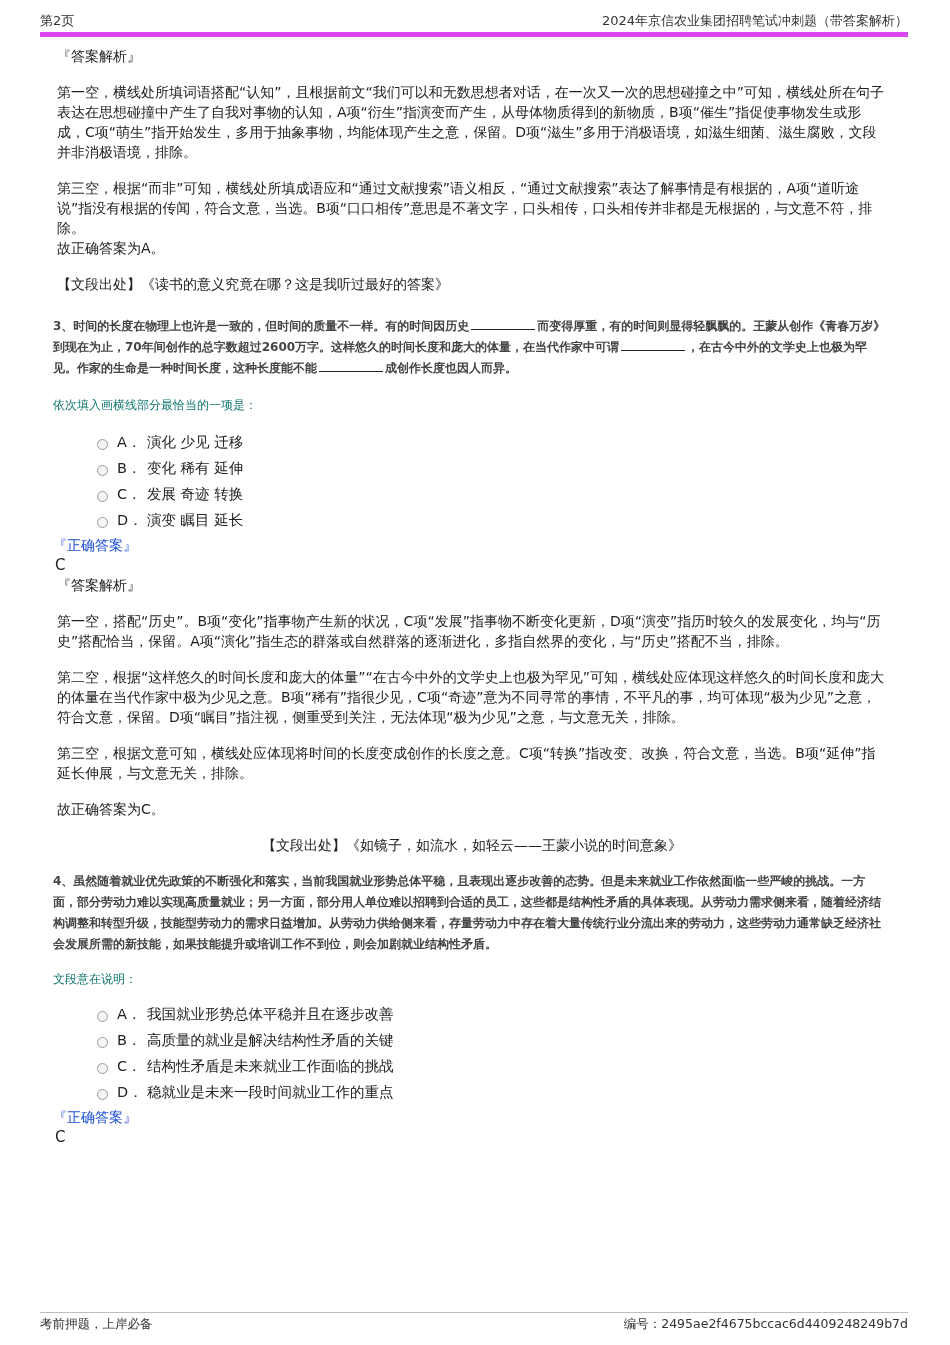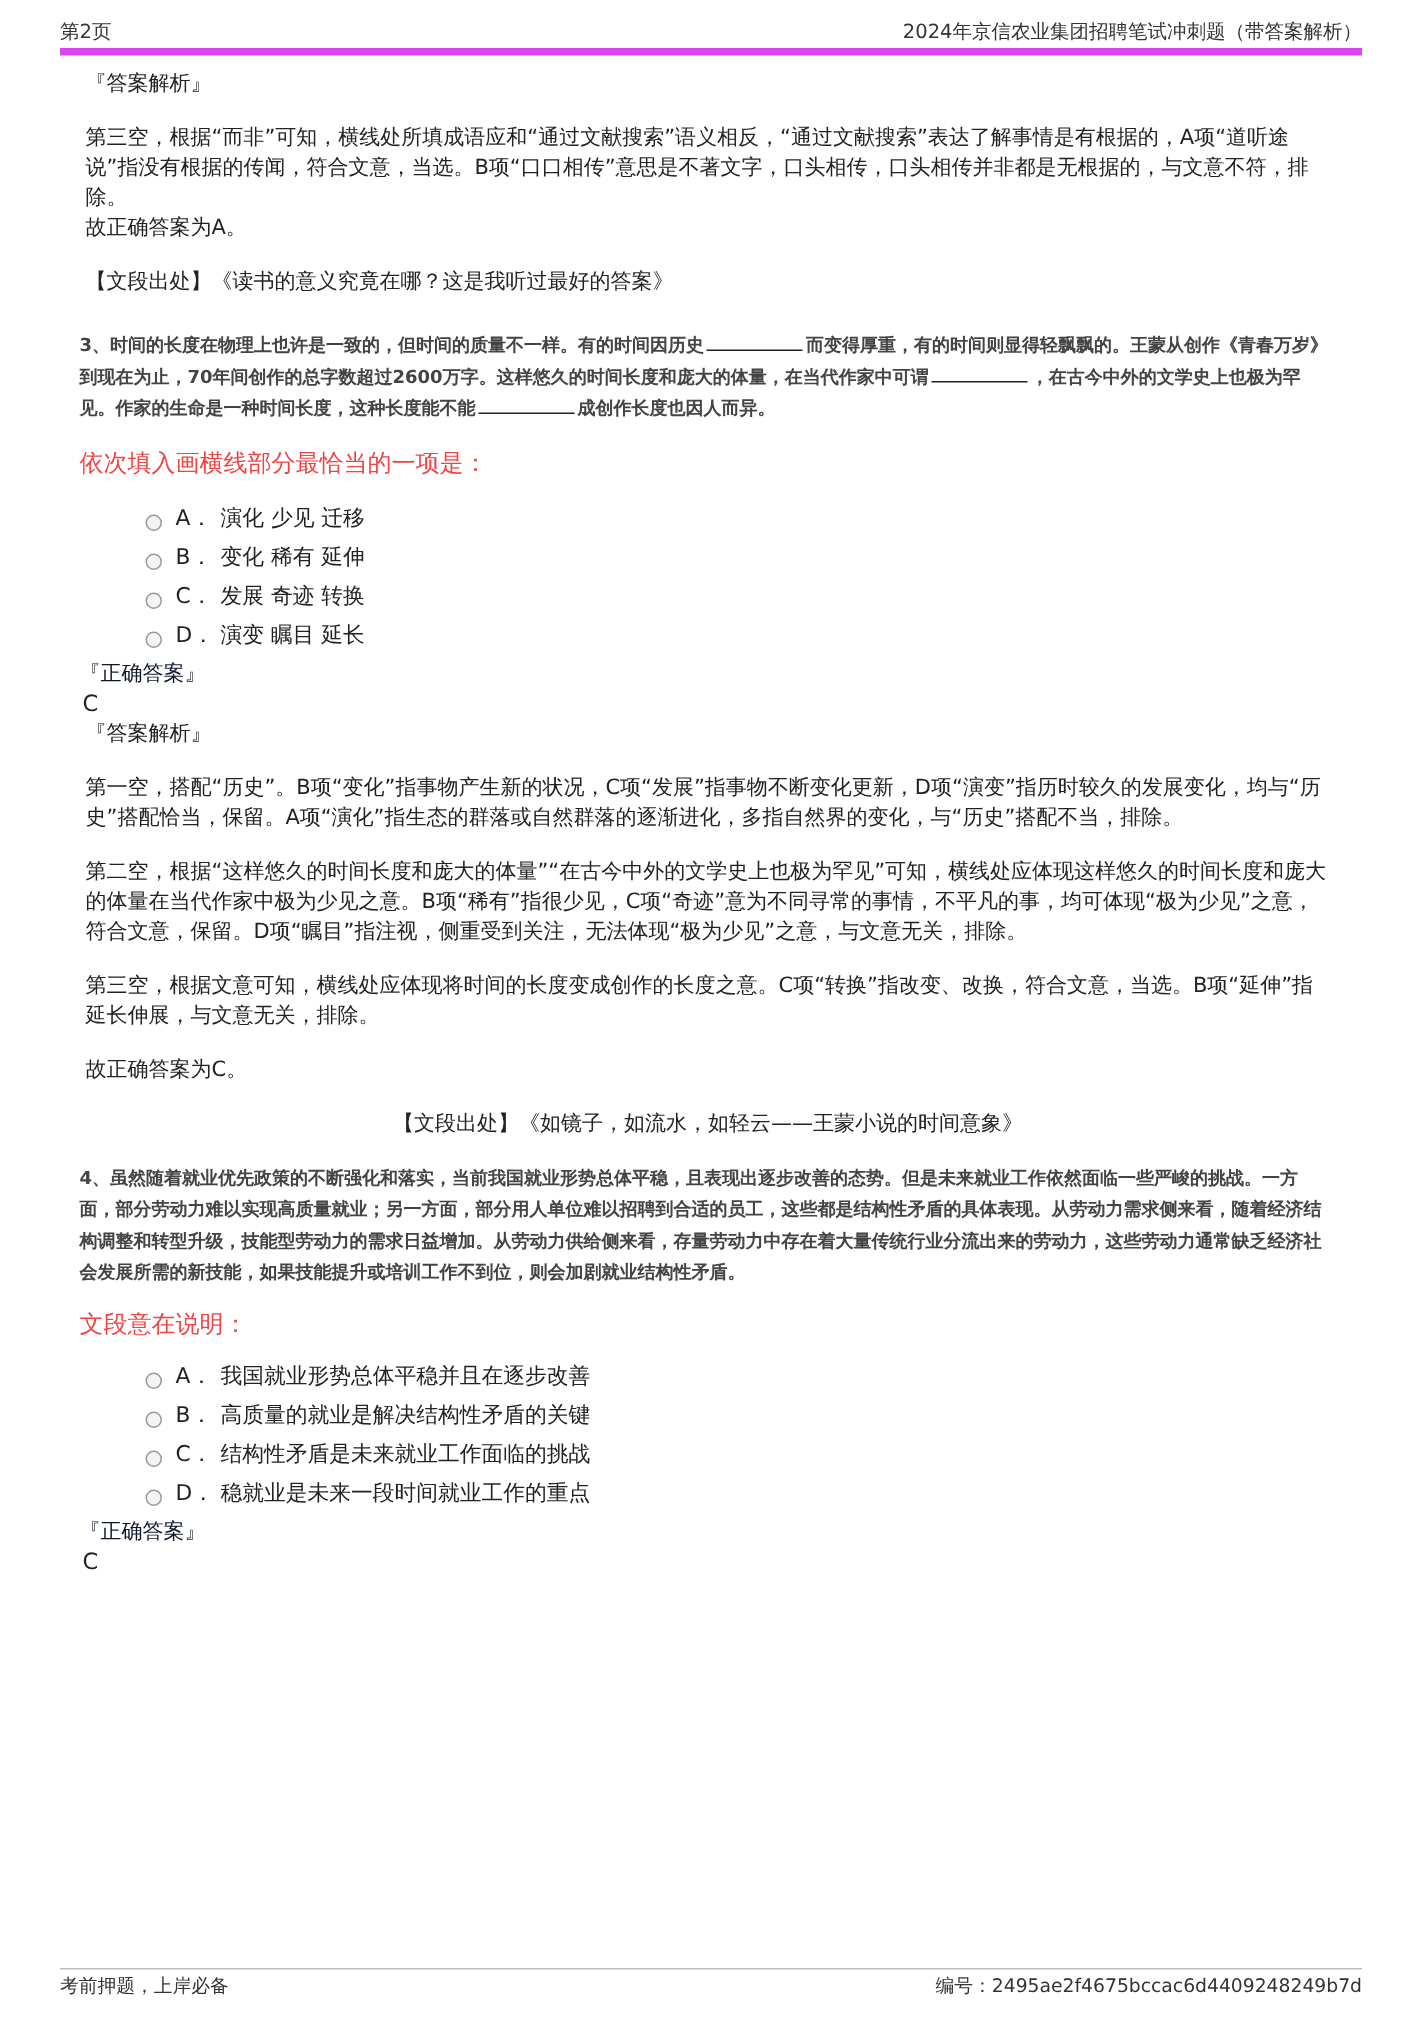--- a/index.html
+++ b/index.html
@@ -19,37 +19,37 @@
     position: absolute; left: 57px; top: 40px; width: 830px;
     font-size: 14px; line-height: 20px; color: #222;
   }
   .bracket { margin: 0; font-size: 14px; }
   p.para { margin: 0; font-size: 14px; line-height: 20px; }
   .question {
     font-size: 12px; line-height: 21px; color: #444;
     margin-left: -4px;
     font-weight: bold;
   }
-  .q-prompt { font-size: 16px; color: #ef4444; margin-left: -4px; }
+  .q-prompt { font-size: 12px; color: #0f766e; margin-left: -4px; }
   .blank {
     display: inline-block; width: 64px; border-bottom: 1px solid #222;
     height: 12px; vertical-align: baseline; margin: 0 2px;
   }
   .options { margin-left: 40px; }
   .option {
     display: flex; align-items: center; height: 26px;
     font-size: 14.5px; color: #222;
   }
   .radio {
     width: 9px; height: 9px; border-radius: 50%;
     border: 1px solid #9a9a9a; background: #f4f4f4;
     margin-right: 9px; margin-top: 4px; flex: none;
   }
   .opt-letter { width: 30px; font-family: "DejaVu Sans", sans-serif; }
-  .answer-label { font-size: 14px; color: #0f172a; margin-left: -4px; }
+  .answer-label { font-size: 14px; color: #1d4ed8; margin-left: -4px; }
   .answer-value { font-size: 15px; font-family: "DejaVu Sans", sans-serif; margin-left: -2px; }
   .footer {
     position: absolute; left: 40px; right: 42px; top: 1312px;
     border-top: 1px solid #bdbdbd; padding-top: 12px;
     font-size: 12.5px; color: #333; height: 20px;
   }
   .footer .left { position: absolute; left: 0; top: 3px; }
   .footer .right { position: absolute; right: 0; top: 3px; }
 </style>
 </head>
@@ -57,20 +57,21 @@
 
 <div class="header">
   <span class="left">第2页</span>
   <span class="right">2024年京信农业集团招聘笔试冲刺题（带答案解析）</span>
 </div>
 
 <div class="content">
 
   <div>
     <div class="bracket" style="margin-top:6px;">『答案解析』</div>
+    <p class="para" style="margin-top:16px;">第一空，横线处所填词语搭配“认知”，且根据前文“我们可以和无数思想者对话，在一次又一次的思想碰撞之中”可知，横线处所在句子表达在思想碰撞中产生了自我对事物的认知，A项“衍生”指演变而产生，从母体物质得到的新物质，B项“催生”指促使事物发生或形成，C项“萌生”指开始发生，多用于抽象事物，均能体现产生之意，保留。D项“滋生”多用于消极语境，如滋生细菌、滋生腐败，文段并非消极语境，排除。</p>
     <p class="para" style="margin-top:16px;">第三空，根据“而非”可知，横线处所填成语应和“通过文献搜索”语义相反，“通过文献搜索”表达了解事情是有根据的，A项“道听途说”指没有根据的传闻，符合文意，当选。B项“口口相传”意思是不著文字，口头相传，口头相传并非都是无根据的，与文意不符，排除。</p>
     <p class="para" style="">故正确答案为A。</p>
     <p class="para" style="margin-top:16px;">【文段出处】《读书的意义究竟在哪？这是我听过最好的答案》</p>
   </div>
 
   <div style="margin-top:22px;">
     <div class="question">
       <span>3、时间的长度在物理上也许是一致的，但时间的质量不一样。有的时间因历史</span><span class="blank"></span><span>而变得厚重，有的时间则显得轻飘飘的。王蒙从创作《青春万岁》到现在为止，70年间创作的总字数超过2600万字。这样悠久的时间长度和庞大的体量，在当代作家中可谓</span><span class="blank"></span><span>，在古今中外的文学史上也极为罕见。作家的生命是一种时间长度，这种长度能不能</span><span class="blank"></span><span>成创作长度也因人而异。</span>
     </div>
     <div class="q-prompt" style="margin-top:16px;">依次填入画横线部分最恰当的一项是：</div>

